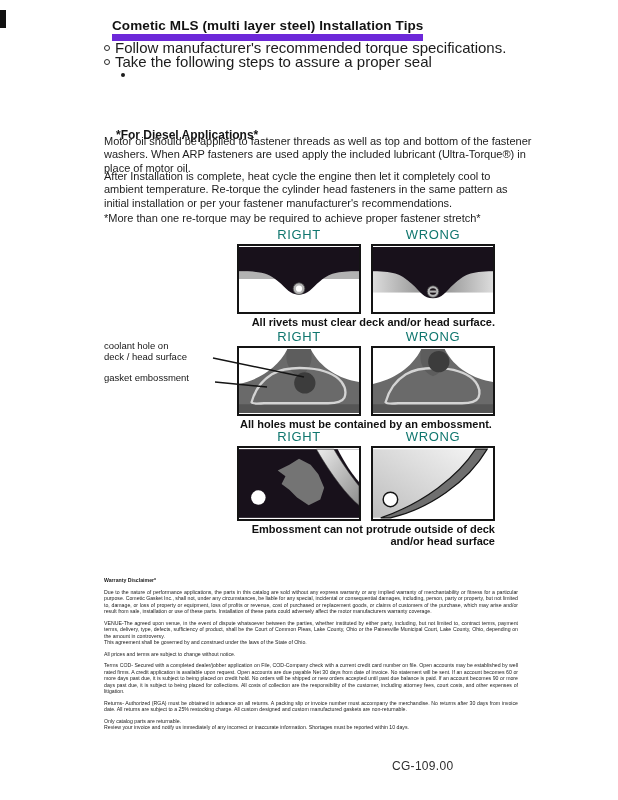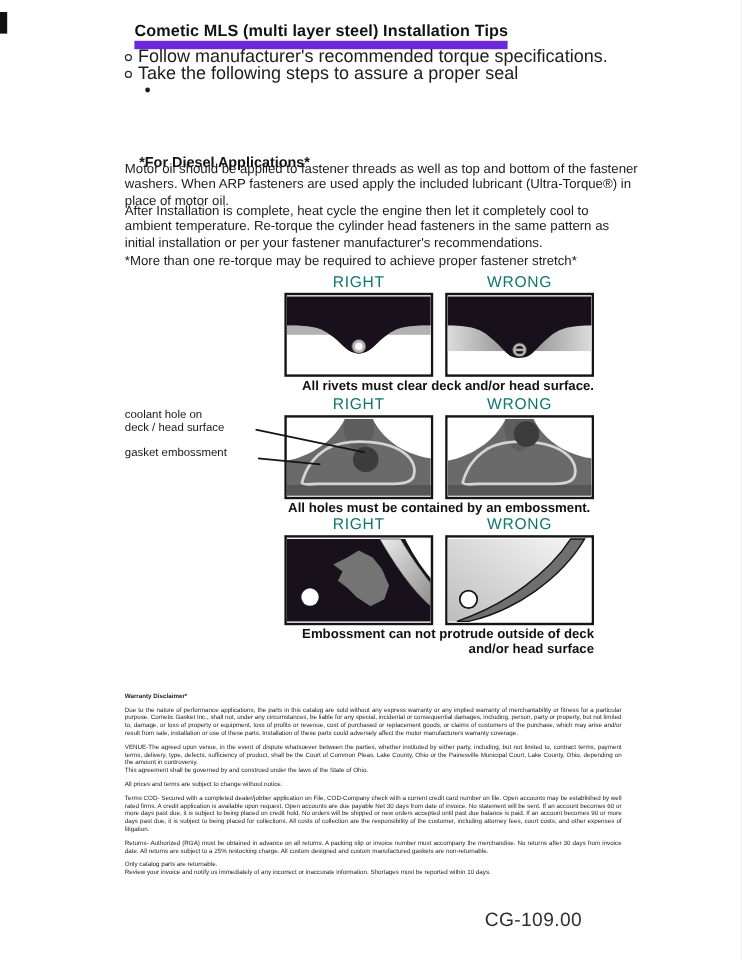--- a/index.html
+++ b/index.html
@@ -38,21 +38,21 @@
 
   .fig2-labels{position:absolute;left:104px;top:341px;width:130px;text-align:left;font-size:9.5px;line-height:10.5px;color:#161616;}
   .fig2-label-coolant{white-space:pre-line;margin:0 0 11px 0;}
   .fig2-label-emboss{margin:0;}
   .leader-overlay{position:absolute;left:104px;top:338px;width:210px;height:62px;z-index:4;pointer-events:none;}
 
   .legal{position:absolute;left:104px;top:577px;width:414px;}
   .legal-inner{width:828px;transform:scale(0.5);transform-origin:0 0;font-size:10.4px;line-height:13px;color:#222;text-align:justify;}
   .legal-inner h3{margin:0 0 10px 0;font-size:10.4px;font-weight:bold;}
   .legal-inner p{margin:0 0 10px 0;white-space:pre-line;}
-  .doc-code{position:absolute;left:404px;top:759px;font-size:16px;color:#2e2e2e;letter-spacing:.3px;}
+  .doc-code{position:absolute;left:392px;top:759px;font-size:12px;color:#2e2e2e;letter-spacing:.3px;}
 </style>
 </head>
 <body>
 
 <div class="page">
 
   <div class="corner-mark"></div>
 
   <h1 class="title">Cometic MLS (multi layer steel) Installation Tips</h1>
 

